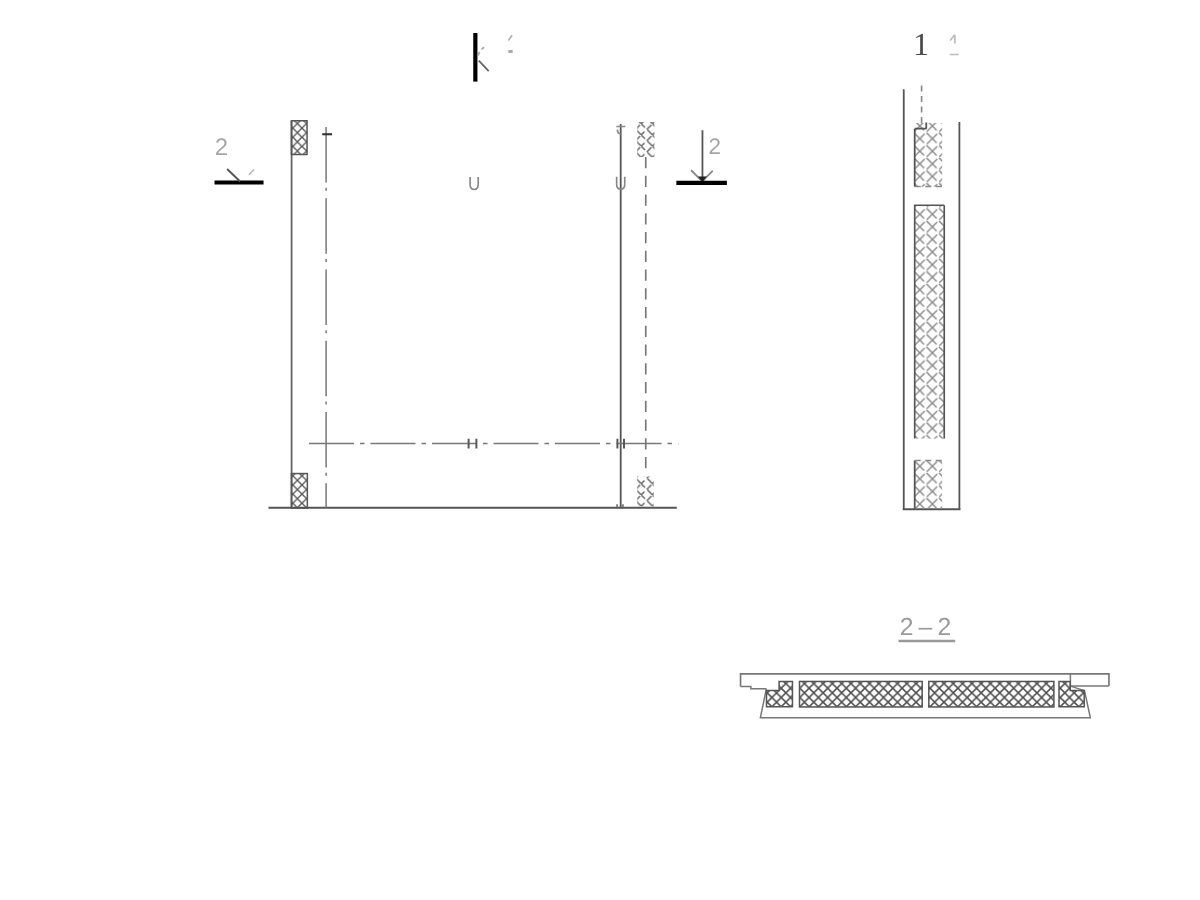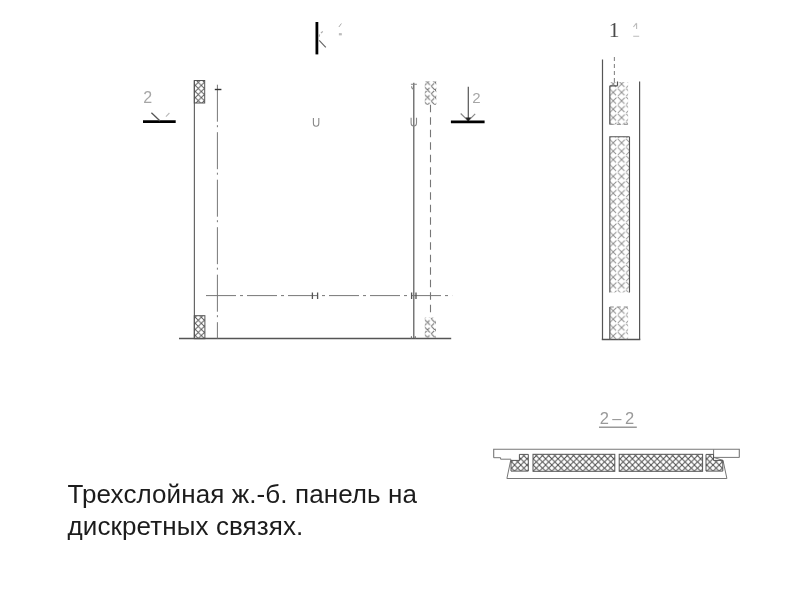--- a/index.html
+++ b/index.html
@@ -128,14 +128,13 @@
 
 <path d="M519.4,454.4 H528.3 V471.1 H511 V460.4 H519.4 Z" fill="url(#h2)" stroke="#555" stroke-width="1"></path>
 
 <rect x="533" y="454.3" width="81.8" height="17" fill="url(#h2)" stroke="#555" stroke-width="1"></rect>
 
 <rect x="619.2" y="454.3" width="83.4" height="17" fill="url(#h2)" stroke="#555" stroke-width="1"></rect>
 
 <path d="M706,454.4 H713.5 V460.4 H722.8 V471.1 H706 Z" fill="url(#h2)" stroke="#555" stroke-width="1"></path>
 </svg>
 
-<div style="position:absolute;left:67.5px;top:477.8px;width:420px;font-size:26px;line-height:32.4px;letter-spacing:0.1px;color:#1c1c1c;">Трехслойная ж.-б. панель на<br>дискретных связях.</div>
 </div>
 
 </body></html>

